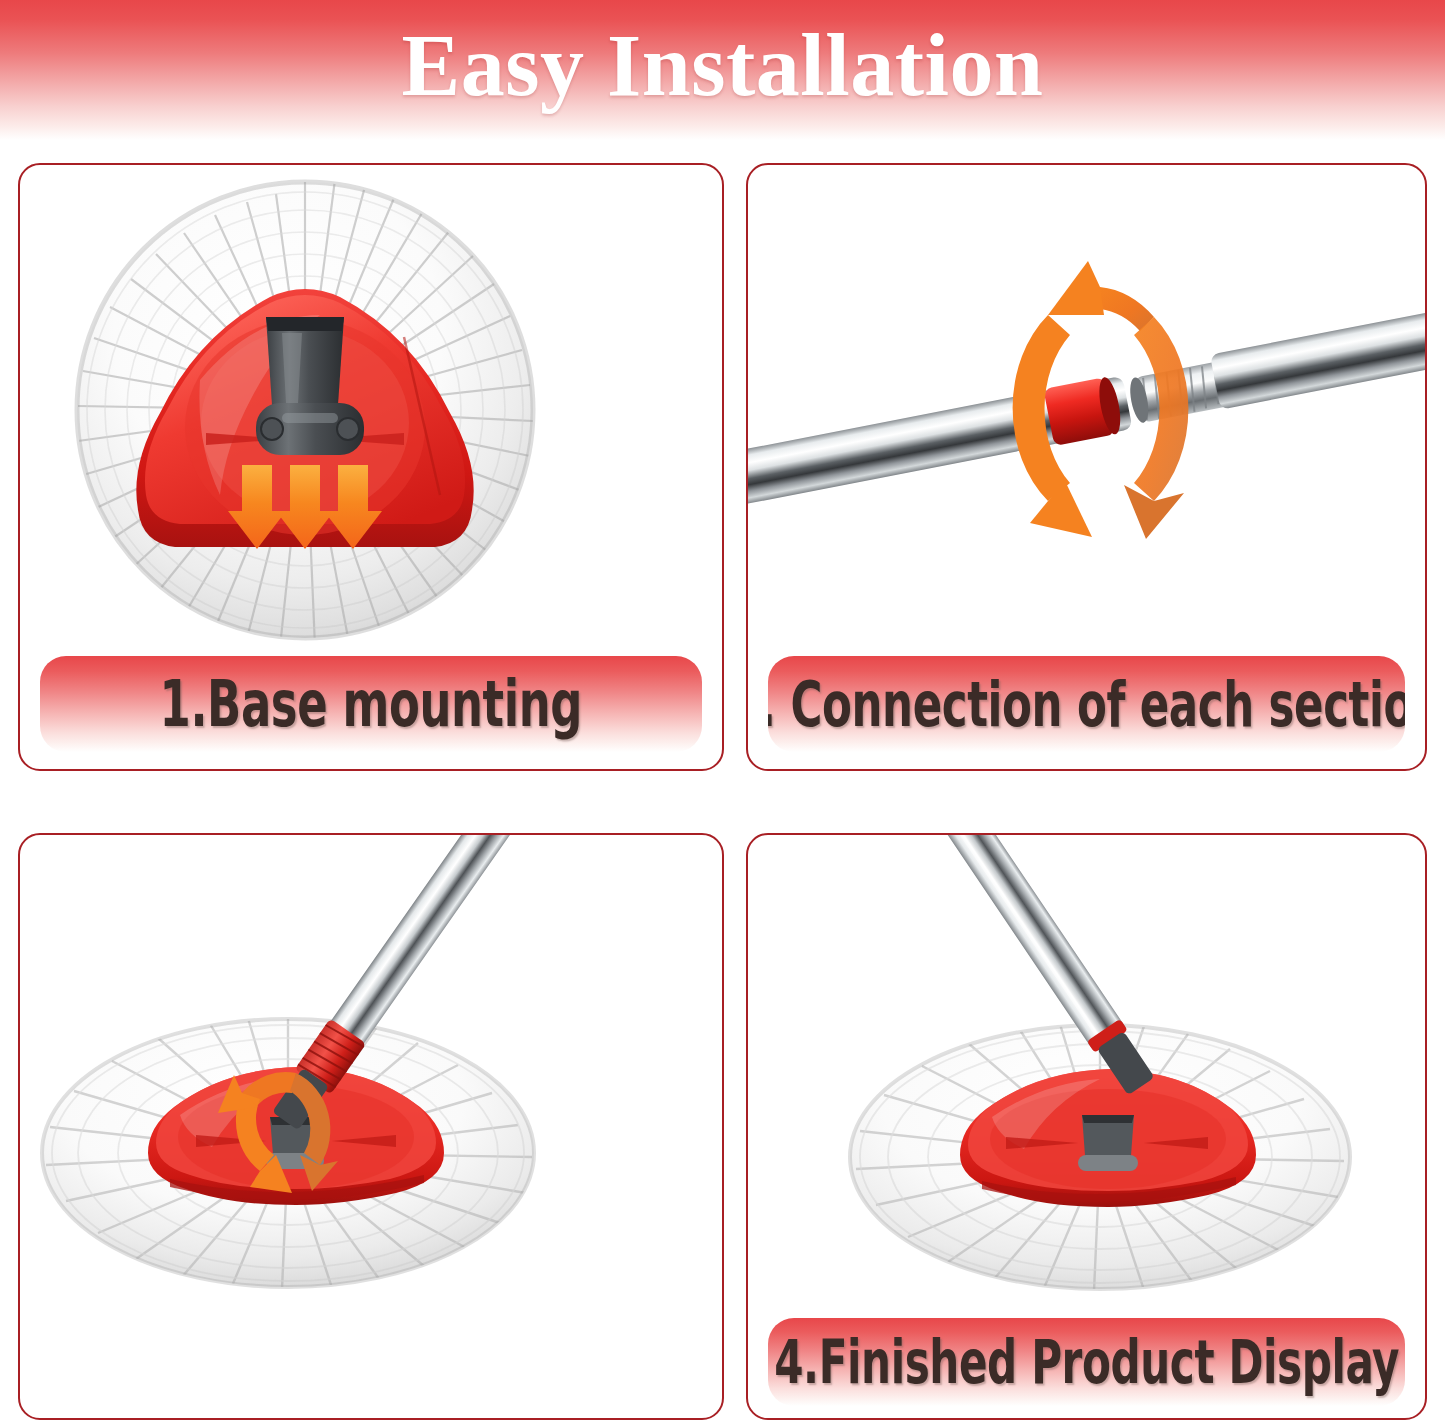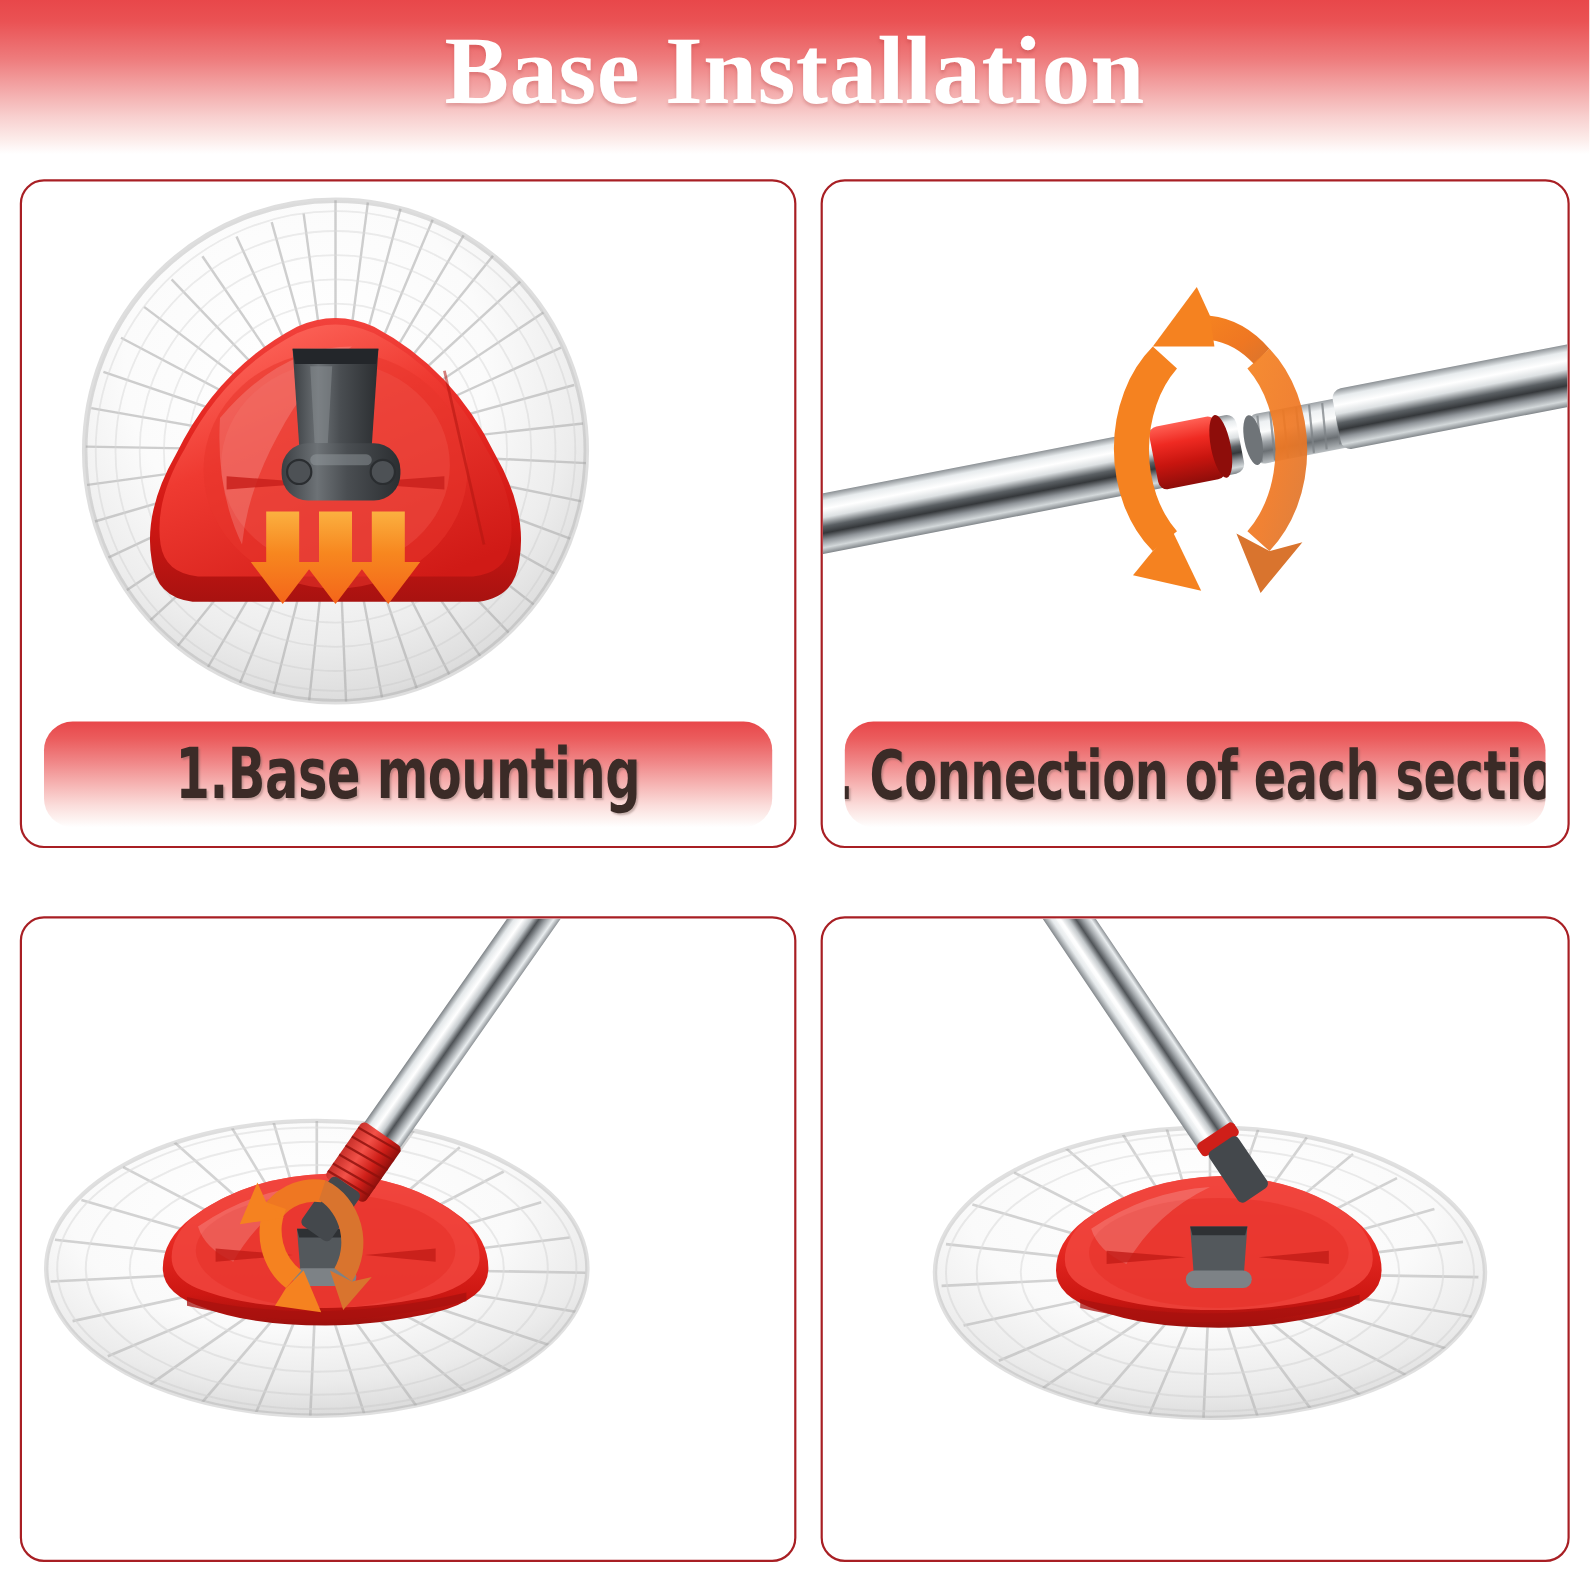--- a/index.html
+++ b/index.html
@@ -104,21 +104,21 @@
   }
   #panel-1 .caption-text { font-size: 64px; }
   #panel-2 .caption-text { font-size: 62px; }
   #panel-3 .caption-text { font-size: 60px; }
   #panel-4 .caption-text { font-size: 60px; }
 </style>
 </head>
 <body>
 
 <div class="header">
-  <div class="header-title">Base Installation</div>
+  <div class="header-title">Easy Installation</div>
 </div>
 
 <div class="panel" id="panel-1">
   <div class="panel-art">
     <svg viewBox="0 0 706 488" width="706" height="488">
       <defs>
         <radialGradient id="padG1" cx="44%" cy="33%" r="72%">
           <stop offset="0%" stop-color="#ffffff"></stop>
           <stop offset="50%" stop-color="#fbfbfb"></stop>
           <stop offset="76%" stop-color="#ededed"></stop>
@@ -618,13 +618,16 @@
         <rect x="332" y="-220" width="40" height="430" rx="6" fill="url(#chrome4)"></rect>
         <rect x="342" y="-220" width="4" height="430" fill="#ffffff" opacity="0.55"></rect>
       </g>
 
       <g transform="rotate(-34 352 190)">
         <rect x="332" y="196" width="40" height="14" rx="4" fill="#cf1f19"></rect>
         <rect x="336" y="208" width="32" height="56" rx="5" fill="#44484c"></rect>
       </g>
     </svg>
   </div>
+  <div class="caption-bar">
+    <span class="caption-text">4.Finished Product Display</span>
+  </div>
 </div>
 
 </body></html>

